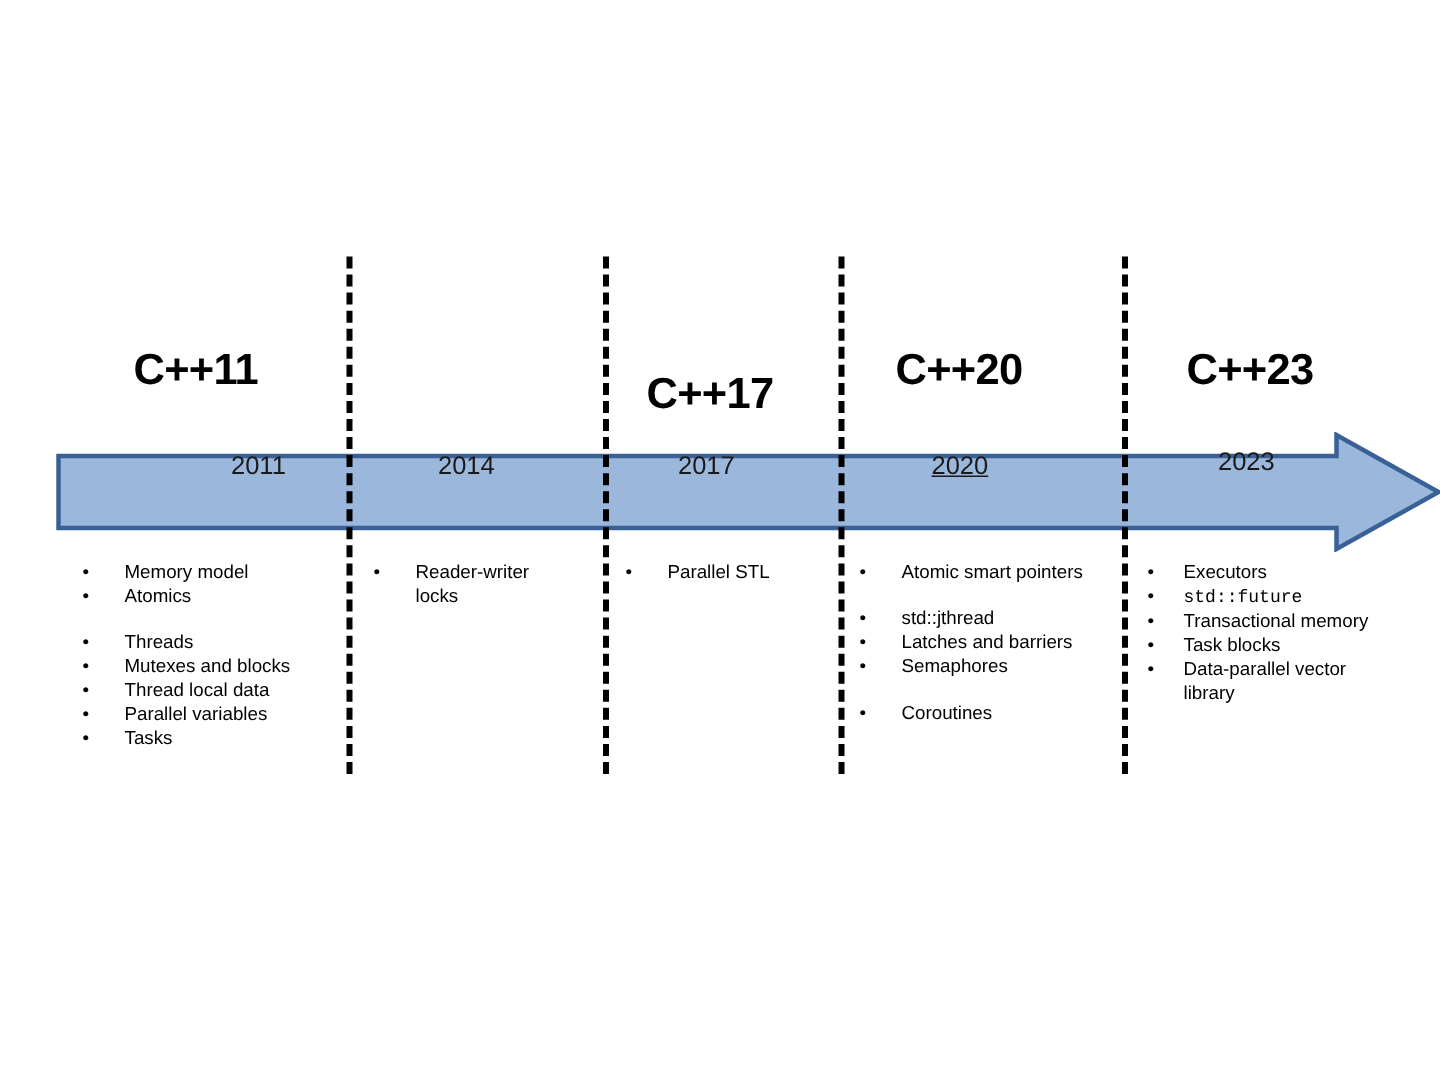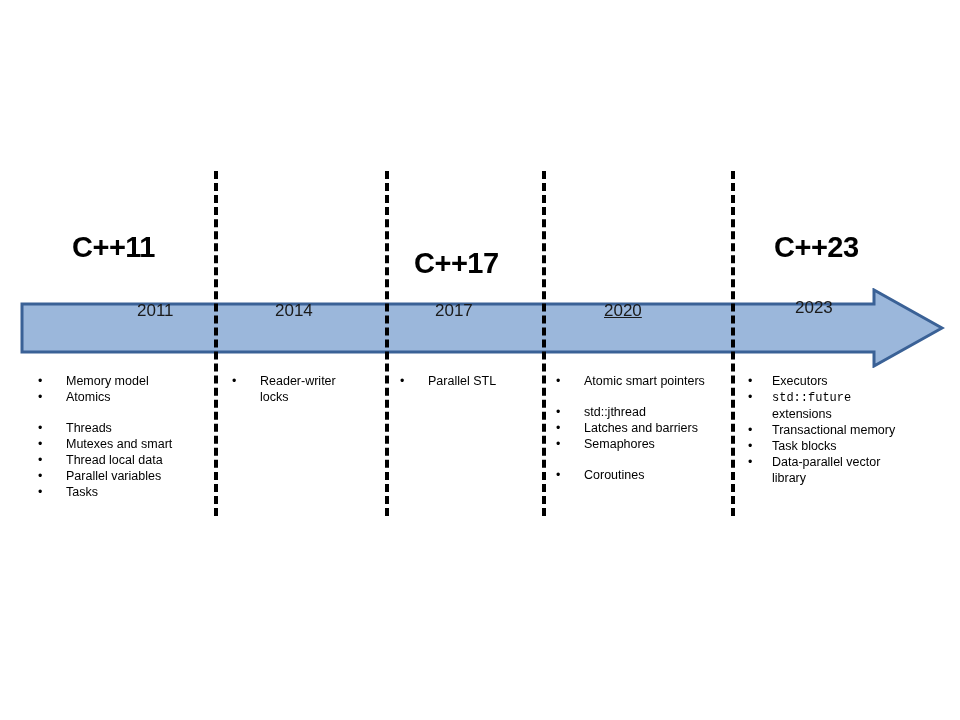--- a/index.html
+++ b/index.html
@@ -11,21 +11,21 @@
     width: 960px;
     height: 720px;
     position: relative;
     overflow: hidden;
     font-family: "Liberation Sans", sans-serif;
     color: #000000;
   }
 
   #slide {
     position: absolute;
-    left: 0; top: 0;
+    left: 17px; top: 0;
     width: 853px;
     height: 720px;
     background: #ffffff;
   }
 
   
   .arrow-wrap {
     position: absolute;
     left: 20px;
     top: 288px;
@@ -110,20 +110,21 @@
     </svg>
   </div>
 
   <div class="divider" style="left:214px;"></div>
   <div class="divider" style="left:385px;"></div>
   <div class="divider" style="left:542px;"></div>
   <div class="divider" style="left:731px;"></div>
 
   <div class="version-label" style="left:72px;">C++11</div>
   <div class="version-label" style="left:414px;margin-top:16px;">C++17</div>
+  <div class="version-label" style="left:580px;">C++20</div>
   <div class="version-label" style="left:774px;">C++23</div>
 
   <div class="year-label" style="left:97px;  top:301px;margin-left:40px;">2011</div>
   <div class="year-label" style="left:275px; top:301px;">2014</div>
   <div class="year-label" style="left:435px; top:301px;">2017</div>
   <div class="year-label" style="left:604px; top:301px;text-decoration:underline;">2020</div>
   <div class="year-label" style="left:795px; top:298px;">2023</div>
 
   <div class="feature-col" style="left:38px; top:373px; width:170px;">
     <ul>
@@ -135,21 +136,21 @@
         <span class="bullet">•</span>
         <span>Atomics</span>
       </li>
       <li class="spacer"></li>
       <li>
         <span class="bullet">•</span>
         <span>Threads</span>
       </li>
       <li>
         <span class="bullet">•</span>
-        <span>Mutexes and smart</span>
+        <span>Mutexes and blocks</span>
       </li>
       <li>
         <span class="bullet">•</span>
         <span>Thread local data</span>
       </li>
       <li>
         <span class="bullet">•</span>
         <span>Parallel variables</span>
       </li>
       <li>
@@ -208,21 +209,20 @@
   <div class="feature-col" style="left:748px; top:373px; width:180px;">
     <ul>
       <li style="padding-left:24px;">
         <span class="bullet">•</span>
         <span>Executors</span>
       </li>
       <li style="padding-left:24px;">
         <span class="bullet">•</span>
         <span class="mono">std::future</span>
       </li>
-      <li class="cont" style="padding-left:24px;">extensions</li>
       <li style="padding-left:24px;">
         <span class="bullet">•</span>
         <span>Transactional memory</span>
       </li>
       <li style="padding-left:24px;">
         <span class="bullet">•</span>
         <span>Task blocks</span>
       </li>
       <li style="padding-left:24px;">
         <span class="bullet">•</span>

